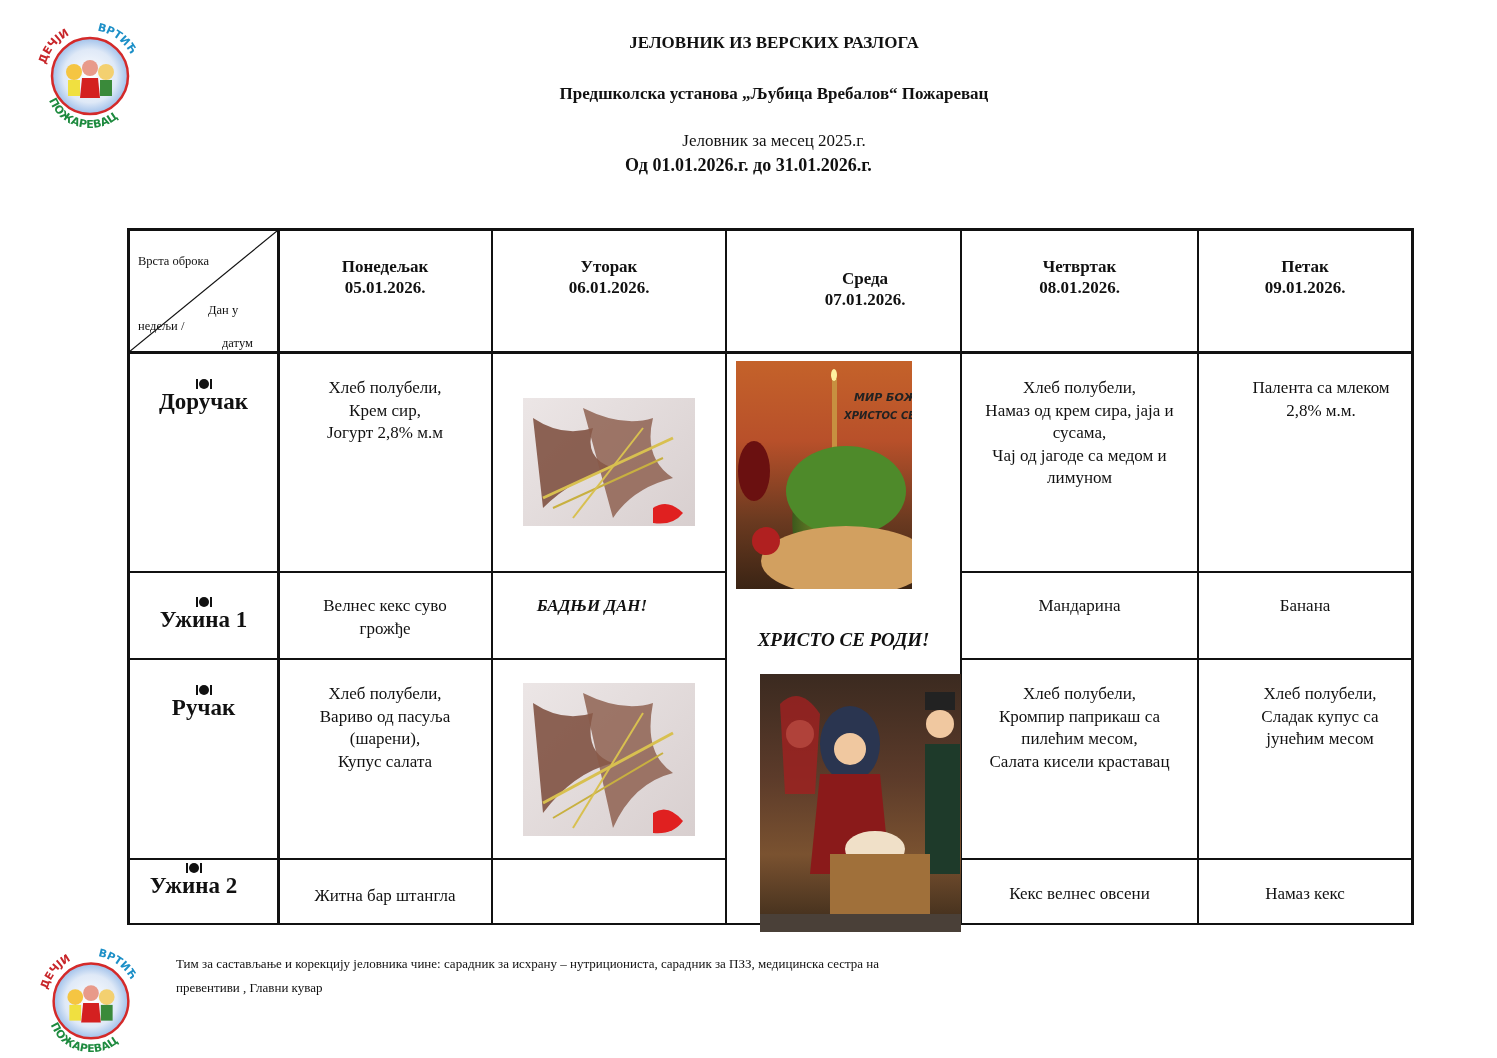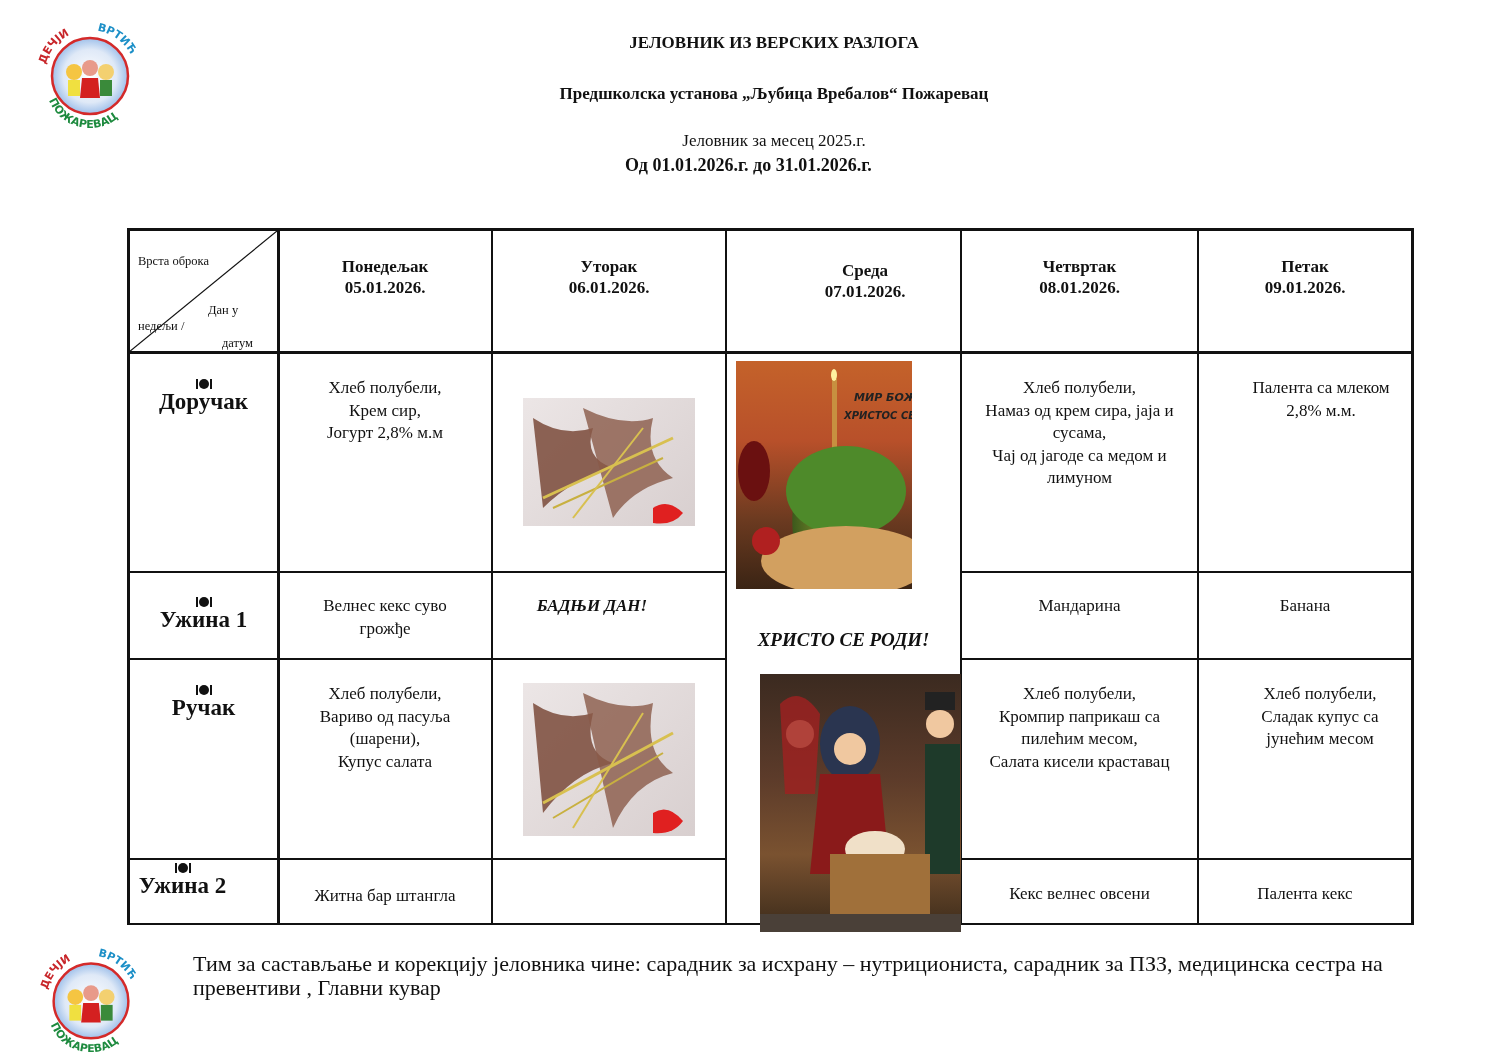--- a/index.html
+++ b/index.html
@@ -24,21 +24,21 @@
   .food { position:absolute; text-align:center; font-size:17px; line-height:22.5px; }
   .holiday { position:absolute; text-align:center; font-weight:bold; font-style:italic; font-size:17px; }
 
   
   .pic { position:absolute; overflow:hidden; }
   .wheat { background:linear-gradient(135deg,#ece6e6 0%,#d8cfcf 100%); }
   .badnjak { background:radial-gradient(ellipse at 50% 70%, #7a8a2a 0%, #3d5a1c 25%, transparent 26%),
                         linear-gradient(180deg,#c4622a 0%,#b8502a 35%,#6b3a20 70%,#3a2414 100%); }
   .nativity { background:linear-gradient(180deg,#3b2a20 0%,#5c3b2a 40%,#7a5230 70%,#3a2a1a 100%); }
 
-  .footer-text { position:absolute; left:193px; top:952px; width:1200px; font-size:22px; line-height:24px; }
+  .footer-text { position:absolute; left:176px; top:952px; width:1200px; font-size:13px; line-height:24px; }
   .corner-small { position:absolute; font-size:12.5px; }
 </style>
 </head>
 <body>
 
 <div class="logo" style="left:30px; top:14px;">
   <svg viewBox="0 0 120 120">
     <defs>
       <radialGradient id="lg1" cx="50%" cy="50%" r="50%">
         <stop offset="0%" stop-color="#ffffff"></stop>
@@ -132,21 +132,21 @@
   <div class="corner-small" style="left:222px; top:336px;">датум</div>
 
   <div class="hdr-day" style="left:279px; width:212px; top:256px;">
     <div>Понедељак</div>
     <div>05.01.2026.</div>
   </div>
   <div class="hdr-day" style="left:493px; width:232px; top:256px;">
     <div>Уторак</div>
     <div>06.01.2026.</div>
   </div>
-  <div class="hdr-day" style="left:727px; width:276px; top:260px;text-align:center;">
+  <div class="hdr-day" style="left:727px; width:276px; top:268px;text-align:center;">
     <div>Среда</div>
     <div>07.01.2026.</div>
   </div>
   <div class="hdr-day" style="left:962px; width:235px; top:256px;">
     <div>Четвртак</div>
     <div>08.01.2026.</div>
   </div>
   <div class="hdr-day" style="left:1199px; width:212px; top:256px;">
     <div>Петак</div>
     <div>09.01.2026.</div>
@@ -169,21 +169,21 @@
     <div>Ужина 1</div>
   </div>
   <div class="meal-label" style="left:130px; width:147px; top:684px;">
     <svg class="meal-icon" viewBox="0 0 16 12">
         <rect x="0" y="1" width="2" height="10" fill="#111"></rect>
         <circle cx="8" cy="6" r="5" fill="#111"></circle>
         <rect x="14" y="1" width="2" height="10" fill="#111"></rect>
       </svg>
     <div>Ручак</div>
   </div>
-  <div class="meal-label" style="left:115px; width:135px; top:862px;">
+  <div class="meal-label" style="left:126px; width:135px; top:862px;">
     <svg class="meal-icon" viewBox="0 0 16 12">
         <rect x="0" y="1" width="2" height="10" fill="#111"></rect>
         <circle cx="8" cy="6" r="5" fill="#111"></circle>
         <rect x="14" y="1" width="2" height="10" fill="#111"></rect>
       </svg>
     <div>Ужина 2</div>
   </div>
 
   <div class="food" style="left:279px; width:212px; top:377px;">
     <div>Хлеб полубели,</div>
@@ -281,20 +281,20 @@
   </div>
   <div class="food" style="left:1199px; width:212px; top:595px;">
     <div>Банана</div>
   </div>
   <div class="food" style="left:1214px; width:212px; top:683px;">
     <div>Хлеб полубели,</div>
     <div>Сладак купус са</div>
     <div>јунећим месом</div>
   </div>
   <div class="food" style="left:1199px; width:212px; top:883px;">
-    <div>Палента кекс</div>
+    <div>Намаз кекс</div>
   </div>
 </div>
 
 <div class="footer-text">
   <div>Тим за састављање и корекцију јеловника чине: сарадник за исхрану – нутрициониста, сарадник за ПЗЗ,  медицинска сестра на</div>
   <div>превентиви , Главни кувар</div>
 </div>
 
 </body></html>

